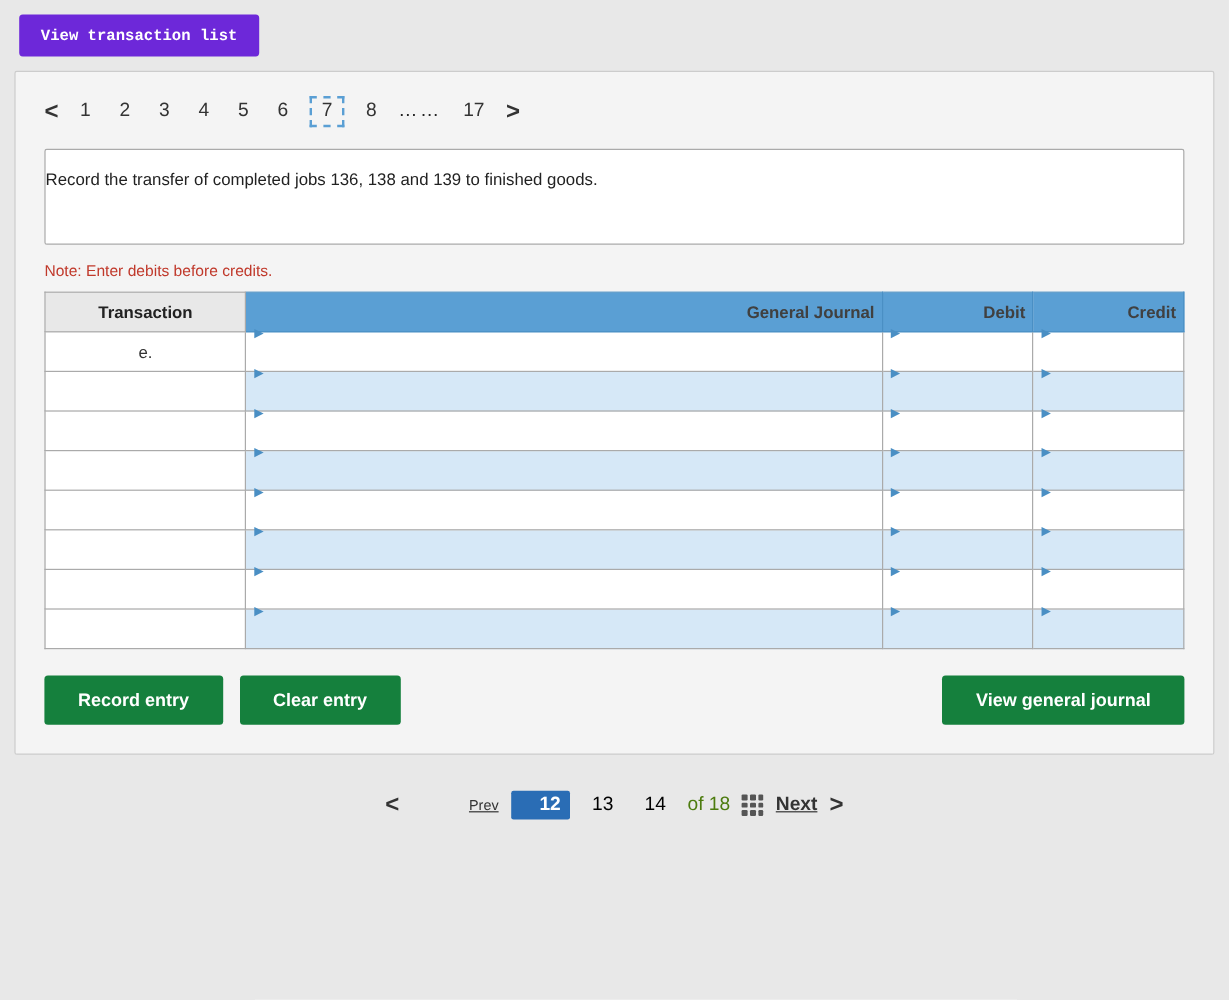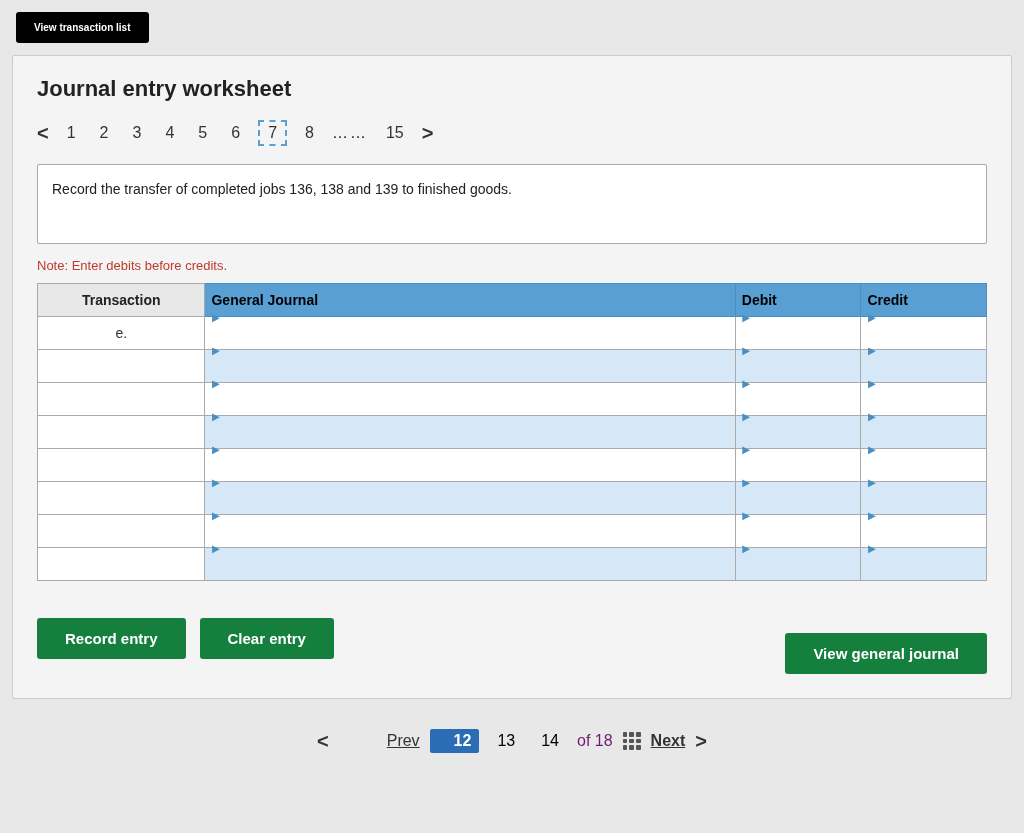--- a/index.html
+++ b/index.html
@@ -8,28 +8,29 @@
       font-size: 14px;
       background: #e8e8e8;
       min-height: 833px;
       color: #222;
     }
     .top-bar {
       background: #e8e8e8;
       padding: 12px 16px;
     }
     .view-transaction-btn {
-      background: #000000;
+      background: #6d28d9;
       color: #fff;
       border: none;
       padding: 10px 18px;
-      font-size: 10px;
+      font-size: 13px;
       font-weight: bold;
       cursor: pointer;
       border-radius: 3px;
+      font-family: Liberation Mono, monospace;
     }
     .main-container {
       background: #f4f4f4;
       margin: 0 12px 12px 12px;
       border: 1px solid #ccc;
       border-radius: 2px;
       padding: 20px 24px 24px 24px;
     }
     .worksheet-title {
       font-size: 22px;
@@ -60,43 +61,43 @@
       border: 2px dashed #5a9fd4;
       color: #333;
       padding: 2px 8px;
     }
     .dots {
       letter-spacing: 2px;
     }
     .description-box {
       border: 1px solid #aaa;
       background: #fff;
-      padding: 16px 14px;
+      padding: 16px 0;
       margin-bottom: 14px;
       min-height: 80px;
       font-size: 14px;
       color: #222;
       border-radius: 2px;
     }
     .note-text {
       color: #c0392b;
       font-size: 13px;
       margin-bottom: 10px;
     }
     .journal-table {
       width: 100%;
       border-collapse: collapse;
       margin-bottom: 22px;
       padding-left: 21px;
     }
     .journal-table th {
       background: #5a9fd4;
-      color: #000000;
-      font-weight: bold;
-      text-align: left;
+      color: #404040;
+      font-weight: bold;
+      text-align: right;
       padding: 8px 6px;
       border: 1px solid #4a8fc4;
       font-size: 14px;
     }
     .journal-table th.transaction-col {
       background: #e8e8e8;
       color: #222;
       text-align: center;
       border: 1px solid #aaa;
     }
@@ -139,21 +140,20 @@
       color: #fff;
       border: none;
       padding: 12px 28px;
       font-size: 15px;
       font-weight: bold;
       cursor: pointer;
       border-radius: 3px;
     }
     .btn-right {
       margin-left: auto;
-      margin-top: 30px;
     }
     .bottom-pagination {
       display: flex;
       align-items: center;
       justify-content: center;
       gap: 10px;
       margin-top: 30px;
       font-size: 16px;
     }
     .bottom-nav-arrow {
@@ -182,27 +182,27 @@
       gap: 2px;
       width: 18px;
       height: 18px;
       cursor: pointer;
     }
     .grid-cell {
       background: #555;
       border-radius: 1px;
     }
     .of-text {
-      color: #701a75;
+      color: #4d7c0f;
     }
     .prev-link {
       color: #333;
       text-decoration: underline;
       cursor: pointer;
-      font-size: 16px;
+      font-size: 12px;
       margin-left: 48px;
     }
     .next-link {
       color: #333;
       text-decoration: underline;
       cursor: pointer;
       font-size: 16px;
       font-weight: bold;
     }
     .input-cell {
@@ -216,34 +216,33 @@
     }
   </style>
 </head>
 <body>
 
 <div class="top-bar">
   <button class="view-transaction-btn">View transaction list</button>
 </div>
 
 <div class="main-container">
-  <div class="worksheet-title">Journal entry worksheet</div>
 
   <div class="pagination-nav">
     <button class="nav-arrow">&lt;</button>
     <span class="page-num">1</span>
     <span class="page-num">2</span>
     <span class="page-num">3</span>
     <span class="page-num">4</span>
     <span class="page-num">5</span>
     <span class="page-num">6</span>
     <span class="page-num active">7</span>
     <span class="page-num">8</span>
     <span class="dots">……</span>
-    <span class="page-num">15</span>
+    <span class="page-num">17</span>
     <button class="nav-arrow">&gt;</button>
   </div>
 
   <div class="description-box">Record the transfer of completed jobs 136, 138 and 139 to finished goods.</div>
 
   <div class="note-text">Note: Enter debits before credits.</div>
 
   <table class="journal-table">
     <thead>
       <tr>

